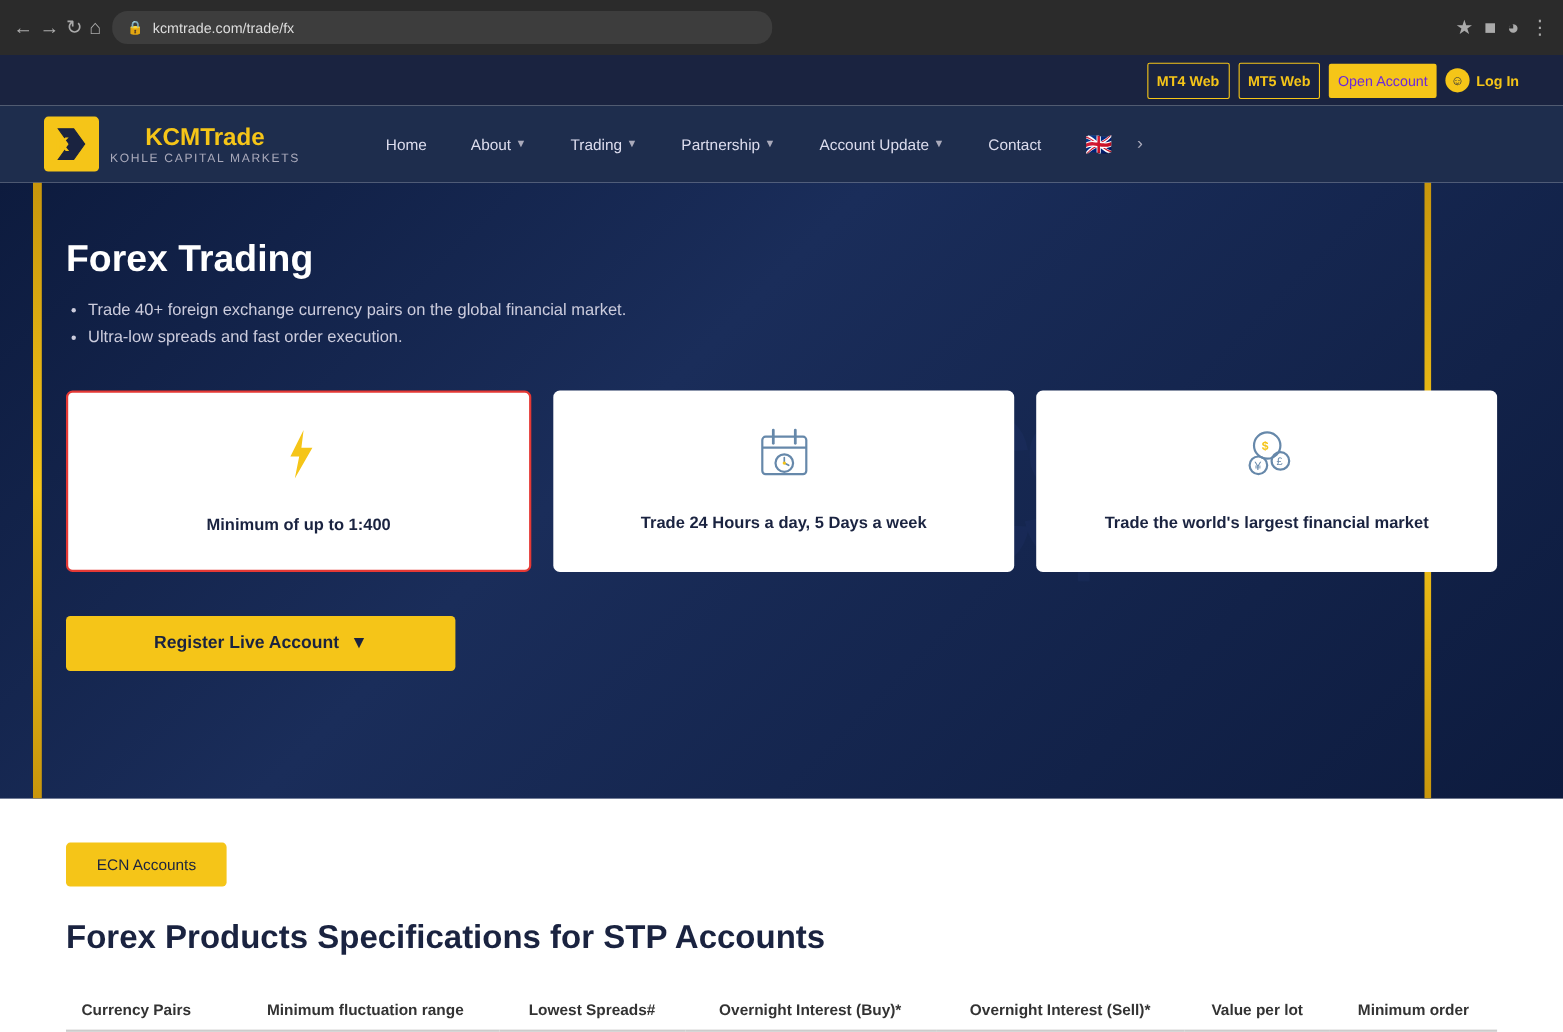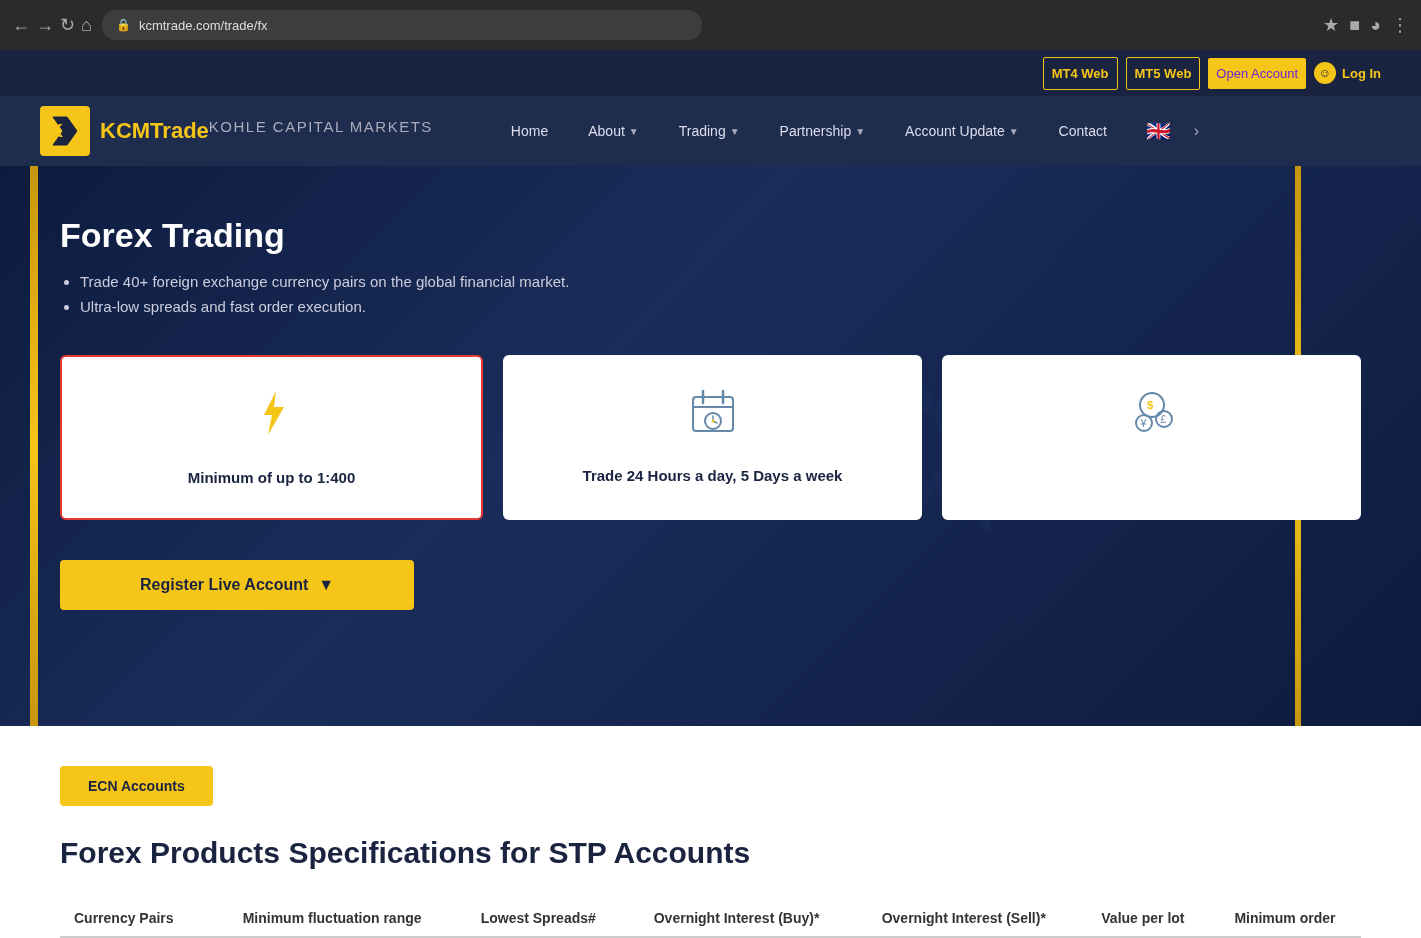--- a/index.html
+++ b/index.html
@@ -66,24 +66,24 @@
       width: 50px; height: 50px;
       background: #f5c518;
       display: flex;
       align-items: center;
       justify-content: center;
       font-size: 22px;
       font-weight: 900;
       color: #1a2340;
       border-radius: 4px;
     }
-    .logo-text-wrap { display: flex; flex-direction: row; }
+    .logo-text-wrap { display: flex; flex-direction: column; align-items: center; }
     .logo-title { font-size: 22px; font-weight: 700; color: #fff; }
     .logo-title span { color: #f5c518; }
-    .logo-sub { font-size: 15px; color: #aab; letter-spacing: 1.5px; text-transform: uppercase; }
+    .logo-sub { font-size: 11px; color: #aab; letter-spacing: 1.5px; text-transform: uppercase; }
     .nav-links { display: flex; align-items: center; gap: 4px; flex: 1; }
     .nav-item {
       color: #dde;
       font-size: 14px;
       font-weight: 500;
       padding: 0 18px;
       height: 70px;
       display: flex;
       align-items: center;
       gap: 4px;
@@ -188,21 +188,21 @@
     
     .account-tabs {
       padding: 40px 60px 20px;
       display: flex;
       gap: 14px;
     }
     .tab-btn {
       background: #f5c518;
       color: #1a2340;
       font-size: 14px;
-      font-weight: 700;
+      font-weight: 400;
       padding: 12px 28px;
       border: none;
       border-radius: 4px;
       cursor: pointer;
     }
 
     
     .table-section { padding: 10px 60px 40px; }
     .section-title {
       font-size: 30px;
@@ -354,20 +354,21 @@
         <div class="card-icon">
           <svg viewBox="0 0 52 52" fill="none" xmlns="http://www.w3.org/2000/svg">
             <circle cx="26" cy="20" r="12" stroke="#6688aa" stroke-width="2" fill="none"></circle>
             <text x="21" y="24" font-size="11" fill="#f5c518" font-weight="bold">$</text>
             <circle cx="38" cy="34" r="8" fill="none" stroke="#6688aa" stroke-width="2"></circle>
             <text x="34.5" y="38" font-size="10" fill="#6688aa">£</text>
             <circle cx="18" cy="38" r="8" fill="none" stroke="#6688aa" stroke-width="2"></circle>
             <text x="14.5" y="42" font-size="11" fill="#6688aa">¥</text>
           </svg>
         </div>
+        <div class="card-text">Trade the world's largest financial market</div>
       </div>
     </div>
 
     <div class="register-btn-wrap">
       <button class="register-btn">
         <span>Register Live Account</span>
         <span>▼</span>
       </button>
     </div>
   </div>

